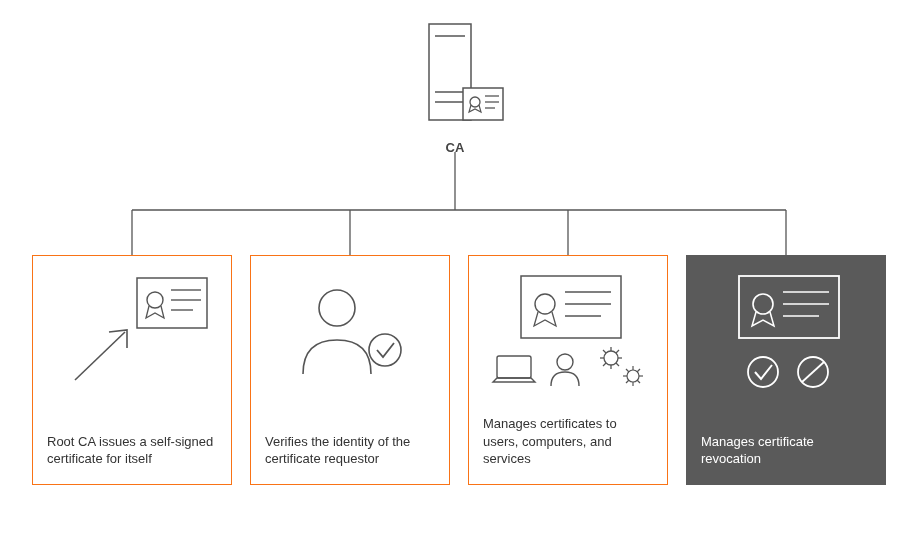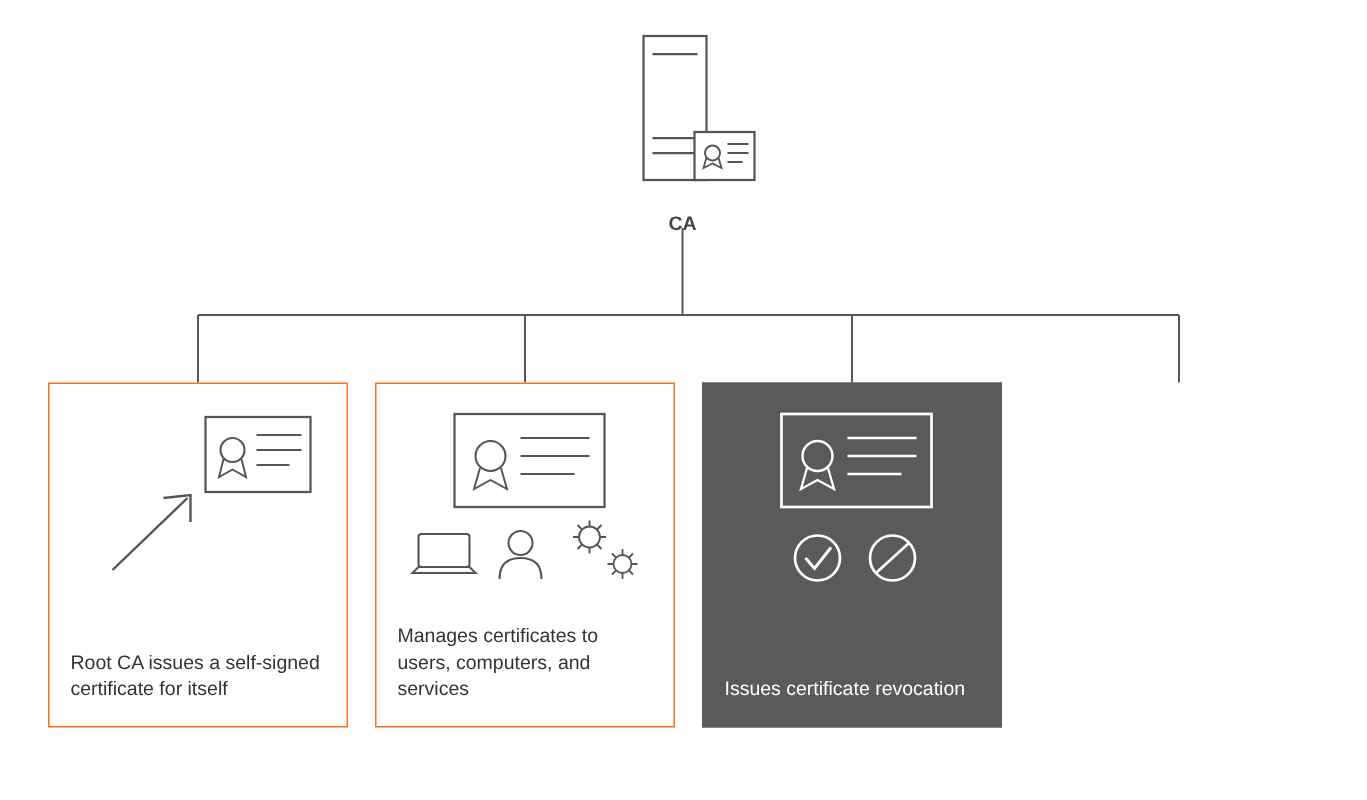--- a/index.html
+++ b/index.html
@@ -106,20 +106,31 @@
         <line x1="124" y1="30" x2="154" y2="30" stroke="#555" stroke-width="1.4"></line>
         <line x1="124" y1="40" x2="146" y2="40" stroke="#555" stroke-width="1.4"></line>
 
         <line x1="28" y1="110" x2="78" y2="62" stroke="#555" stroke-width="1.6"></line>
         <polyline points="62,62 80,60 80,78" fill="none" stroke="#555" stroke-width="1.6"></polyline>
       </svg>
     </div>
     <div class="caption">Root CA issues a self-signed certificate for itself</div>
   </div>
 
+  <div class="card">
+    <div class="illus">
+      <svg width="170" height="120" viewBox="0 0 170 120">
+        <circle cx="72" cy="38" r="18" fill="none" stroke="#555" stroke-width="1.6"></circle>
+        <path d="M38 104 Q38 70 72 70 Q106 70 106 104" fill="none" stroke="#555" stroke-width="1.6"></path>
+        <circle cx="120" cy="80" r="16" fill="none" stroke="#555" stroke-width="1.6"></circle>
+        <polyline points="112,80 118,87 129,73" fill="none" stroke="#555" stroke-width="1.8"></polyline>
+      </svg>
+    </div>
+    <div class="caption">Verifies the identity of the certificate requestor</div>
+  </div>
 
   <div class="card">
     <div class="illus">
       <svg width="170" height="130" viewBox="0 0 170 130">
 
         <rect x="38" y="6" width="100" height="62" fill="none" stroke="#555" stroke-width="1.5"></rect>
         <circle cx="62" cy="34" r="10" fill="none" stroke="#555" stroke-width="1.4"></circle>
         <path d="M55 42 L51 56 L62 50 L73 56 L69 42" fill="none" stroke="#555" stroke-width="1.3"></path>
         <line x1="82" y1="22" x2="128" y2="22" stroke="#555" stroke-width="1.4"></line>
         <line x1="82" y1="34" x2="128" y2="34" stroke="#555" stroke-width="1.4"></line>
@@ -173,16 +184,16 @@
         <line x1="82" y1="34" x2="128" y2="34" stroke="#fff" stroke-width="1.6"></line>
         <line x1="82" y1="46" x2="118" y2="46" stroke="#fff" stroke-width="1.6"></line>
 
         <circle cx="62" cy="102" r="15" fill="none" stroke="#fff" stroke-width="1.8"></circle>
         <polyline points="54,102 60,109 71,95" fill="none" stroke="#fff" stroke-width="2"></polyline>
 
         <circle cx="112" cy="102" r="15" fill="none" stroke="#fff" stroke-width="1.8"></circle>
         <line x1="101" y1="112" x2="123" y2="92" stroke="#fff" stroke-width="1.8"></line>
       </svg>
     </div>
-    <div class="caption">Issues certificate revocation</div>
+    <div class="caption">Manages certificate revocation</div>
   </div>
 
 </div>
 
 </body></html>

